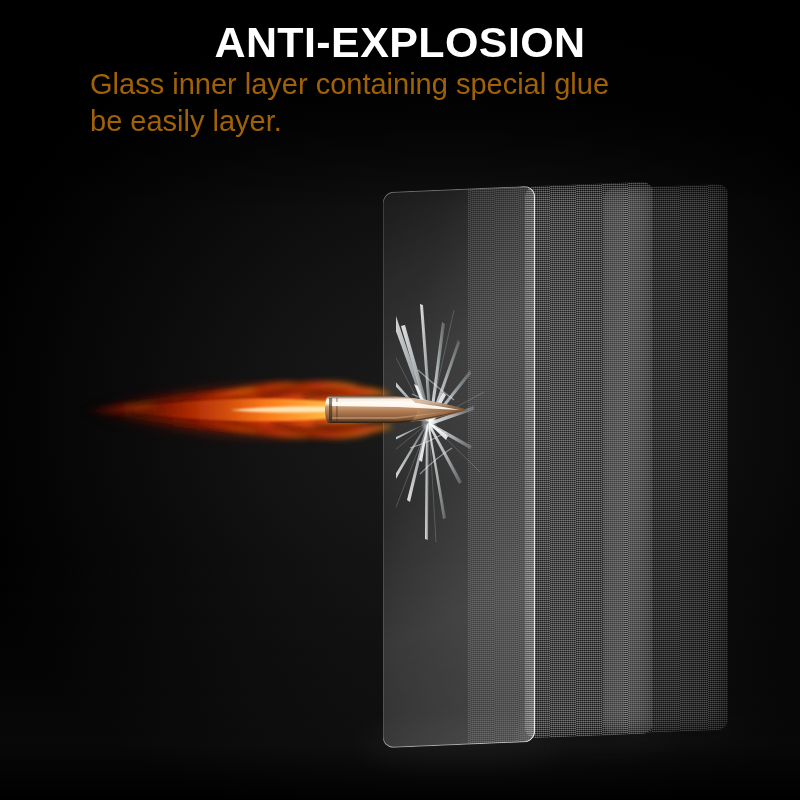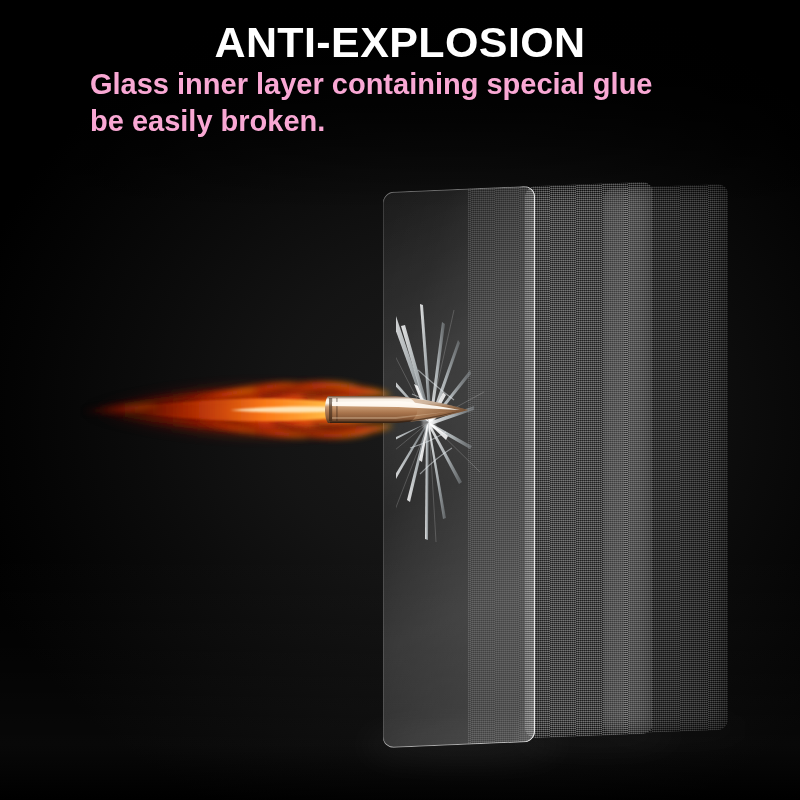--- a/index.html
+++ b/index.html
@@ -55,24 +55,24 @@
     font-weight: bold;
     letter-spacing: 0.4px;
     z-index: 40;
     white-space: nowrap;
   }
   .subcopy {
     position: absolute;
     top: 66px;
     left: 90px;
     width: 648px;
-    color: #f9a8d4;
+    color: #a16207;
     font-size: 29px;
     line-height: 37px;
-    font-weight: 700;
+    font-weight: 400;
     z-index: 40;
   }
   .subcopy span { display: block; white-space: nowrap; }
 
   
   #panels {
     position: absolute;
     inset: 0;
     z-index: 10;
   }
@@ -391,16 +391,16 @@
       <path fill="#e9cdb0" opacity="0.35" d="M252,62 L316,62 C338,60 356,58 374,56 L316,64 L252,64 Z"></path>
 
       <path fill="#1b1008" opacity="0.5" d="M250,66.5 L316,66.5 C338,65 358,61 380,56 C356,63 332,67 316,68 L250,68 Z"></path>
     </g>
   </svg>
 
   <div class="headline">ANTI-EXPLOSION</div>
 
   <div class="subcopy">
     <span>Glass inner layer containing special glue</span>
-    <span>be easily broken.</span>
+    <span>be easily layer.</span>
   </div>
 
 </div>
 
 </body></html>

